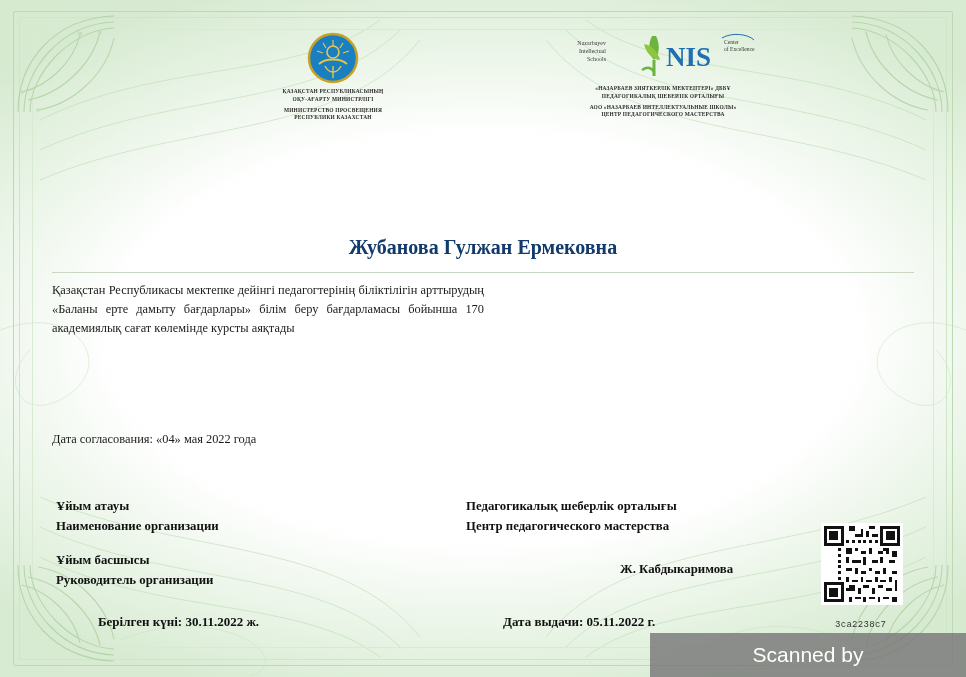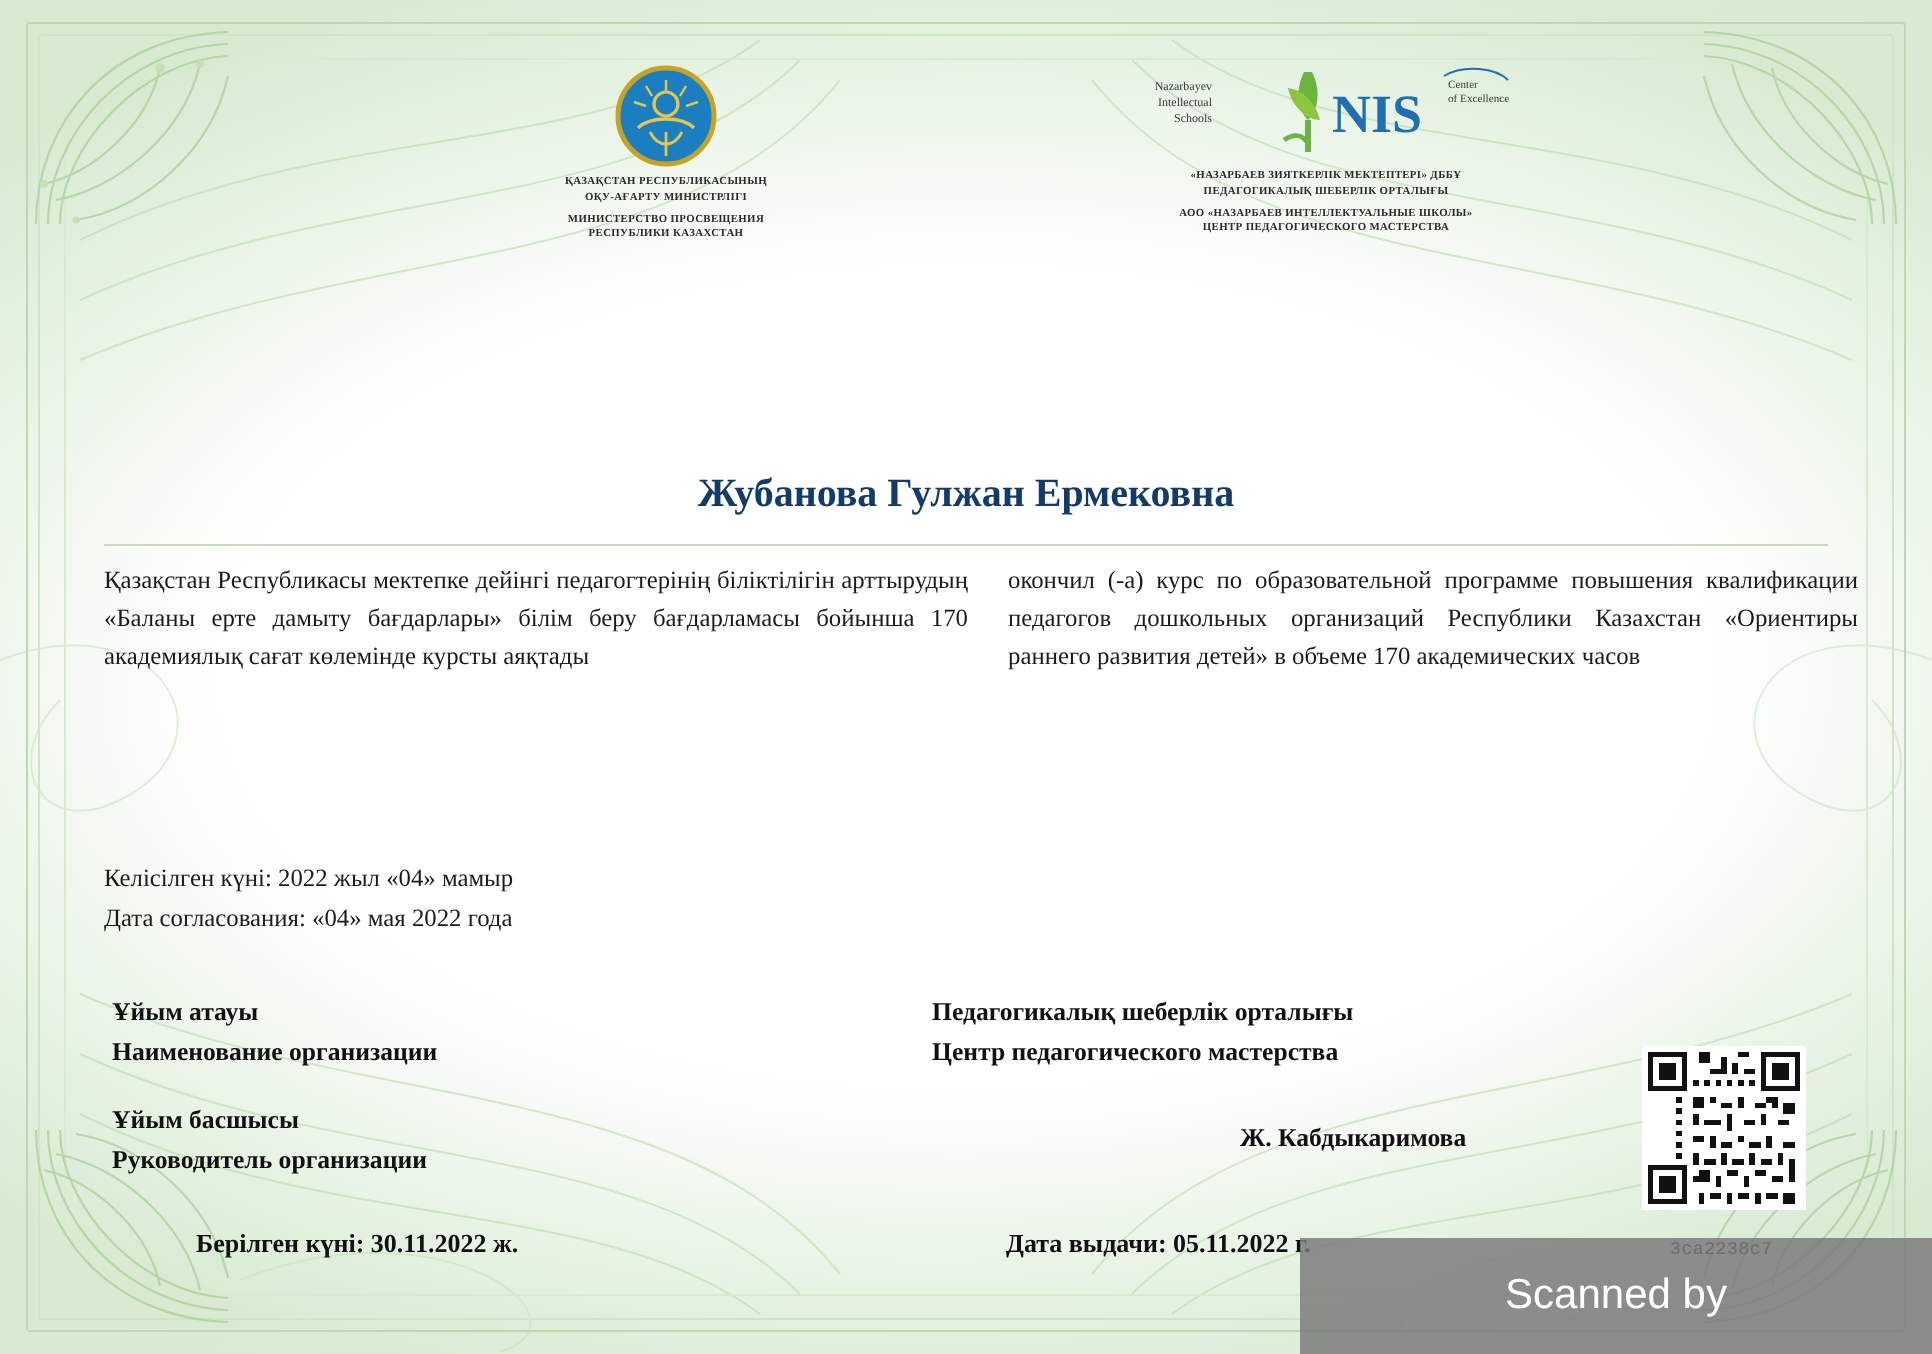--- a/index.html
+++ b/index.html
@@ -220,21 +220,21 @@
     color: #333;
     letter-spacing: .3px;
   }
 
   
   .scanner-banner {
     position: absolute;
     right: 0;
     bottom: 0;
     width: 316px;
-    height: 58px;
+    height: 44px;
     background: rgba(120,120,120,0.82);
     display: flex;
     align-items: center;
     justify-content: center;
     gap: 7px;
     color: #ffffff;
     font-family: "Liberation Sans", sans-serif;
     font-size: 21px;
   }
   .scanner-banner .brand { font-weight: bold; }
@@ -376,24 +376,22 @@
         <span class="sp">АОО «НАЗАРБАЕВ ИНТЕЛЛЕКТУАЛЬНЫЕ ШКОЛЫ»</span>
         <span class="sp">ЦЕНТР ПЕДАГОГИЧЕСКОГО МАСТЕРСТВА</span>
       </div>
     </div>
 
 
     <div class="holder-name">Жубанова Гулжан Ермековна</div>
     <div class="rule-under-name"></div>
 
     <div class="body-col col-kz">Қазақстан Республикасы мектепке дейінгі педагогтерінің біліктілігін арттырудың «Баланы ерте дамыту бағдарлары» білім беру бағдарламасы бойынша 170 академиялық сағат көлемінде курсты аяқтады</div>
-    <div class="body-col col-ru">окончил (-а) курс по образовательной программе повышения квалификации педагогов дошкольных организаций Республики Казахстан «Ориентиры раннего развития детей» в объеме 170 академических часов</div>
 
     <div class="agreed">
-      <div>Келісілген күні: 2022 жыл  «04»  мамыр</div>
       <div>Дата согласования: «04» мая 2022 года</div>
     </div>
 
     <div class="sig-block sig-row-1">
       <div class="lbl-left">
         <div>Ұйым атауы</div>
         <div>Наименование организации</div>
       </div>
       <div class="val-right">
         <div>Педагогикалық шеберлік орталығы</div>

